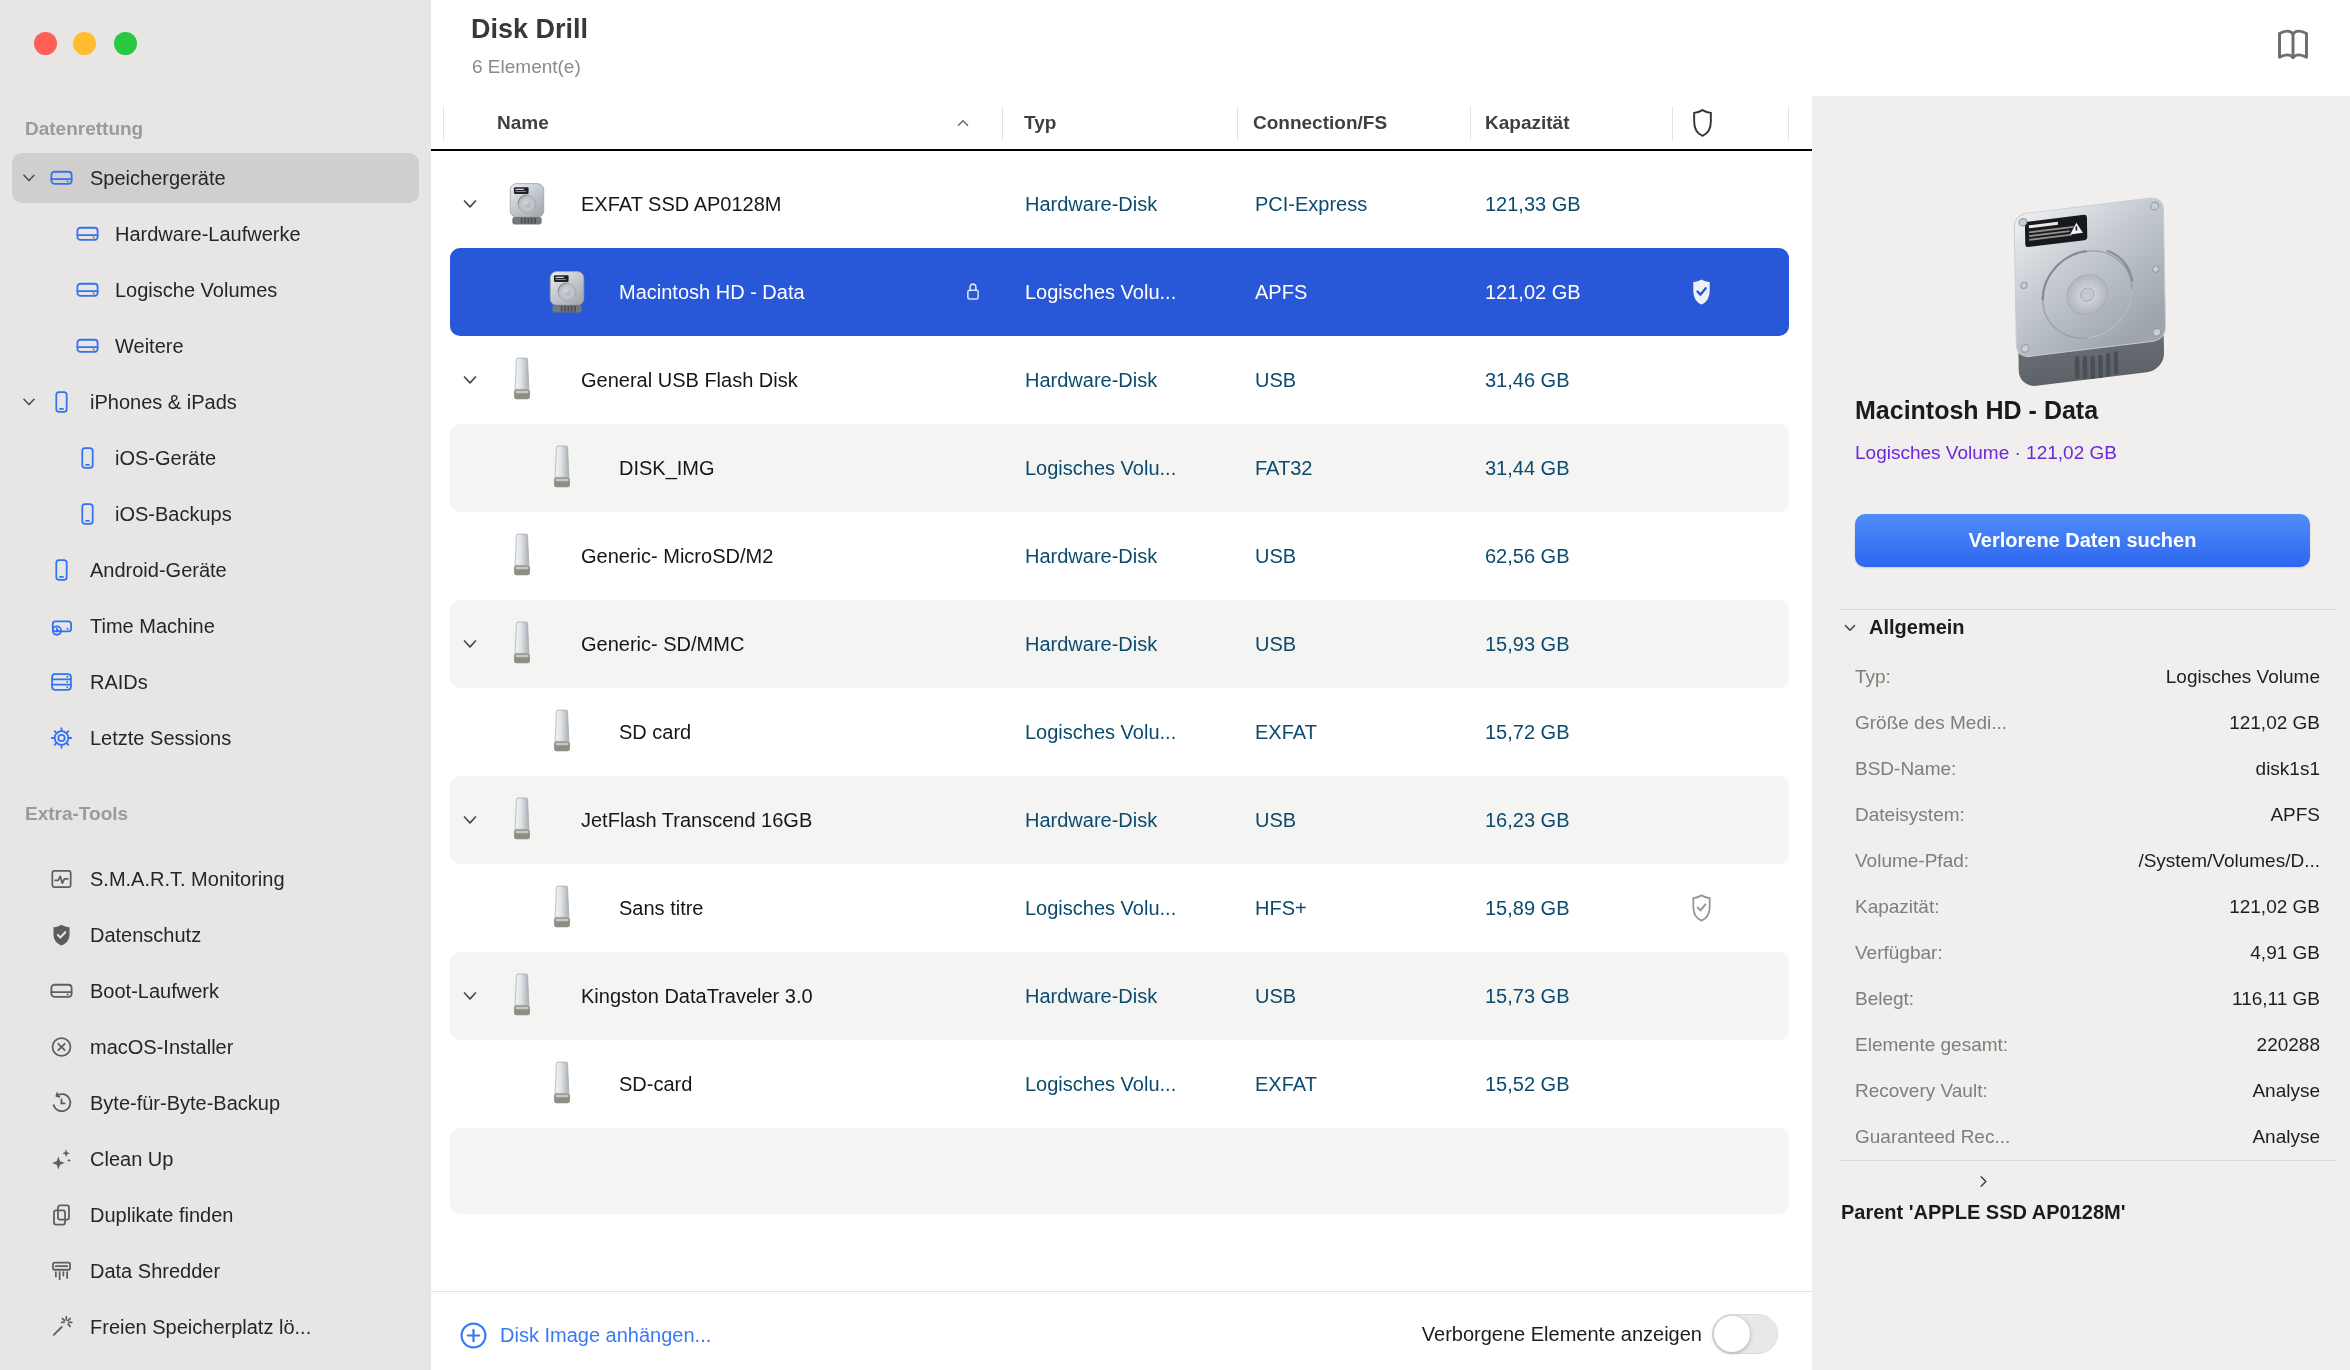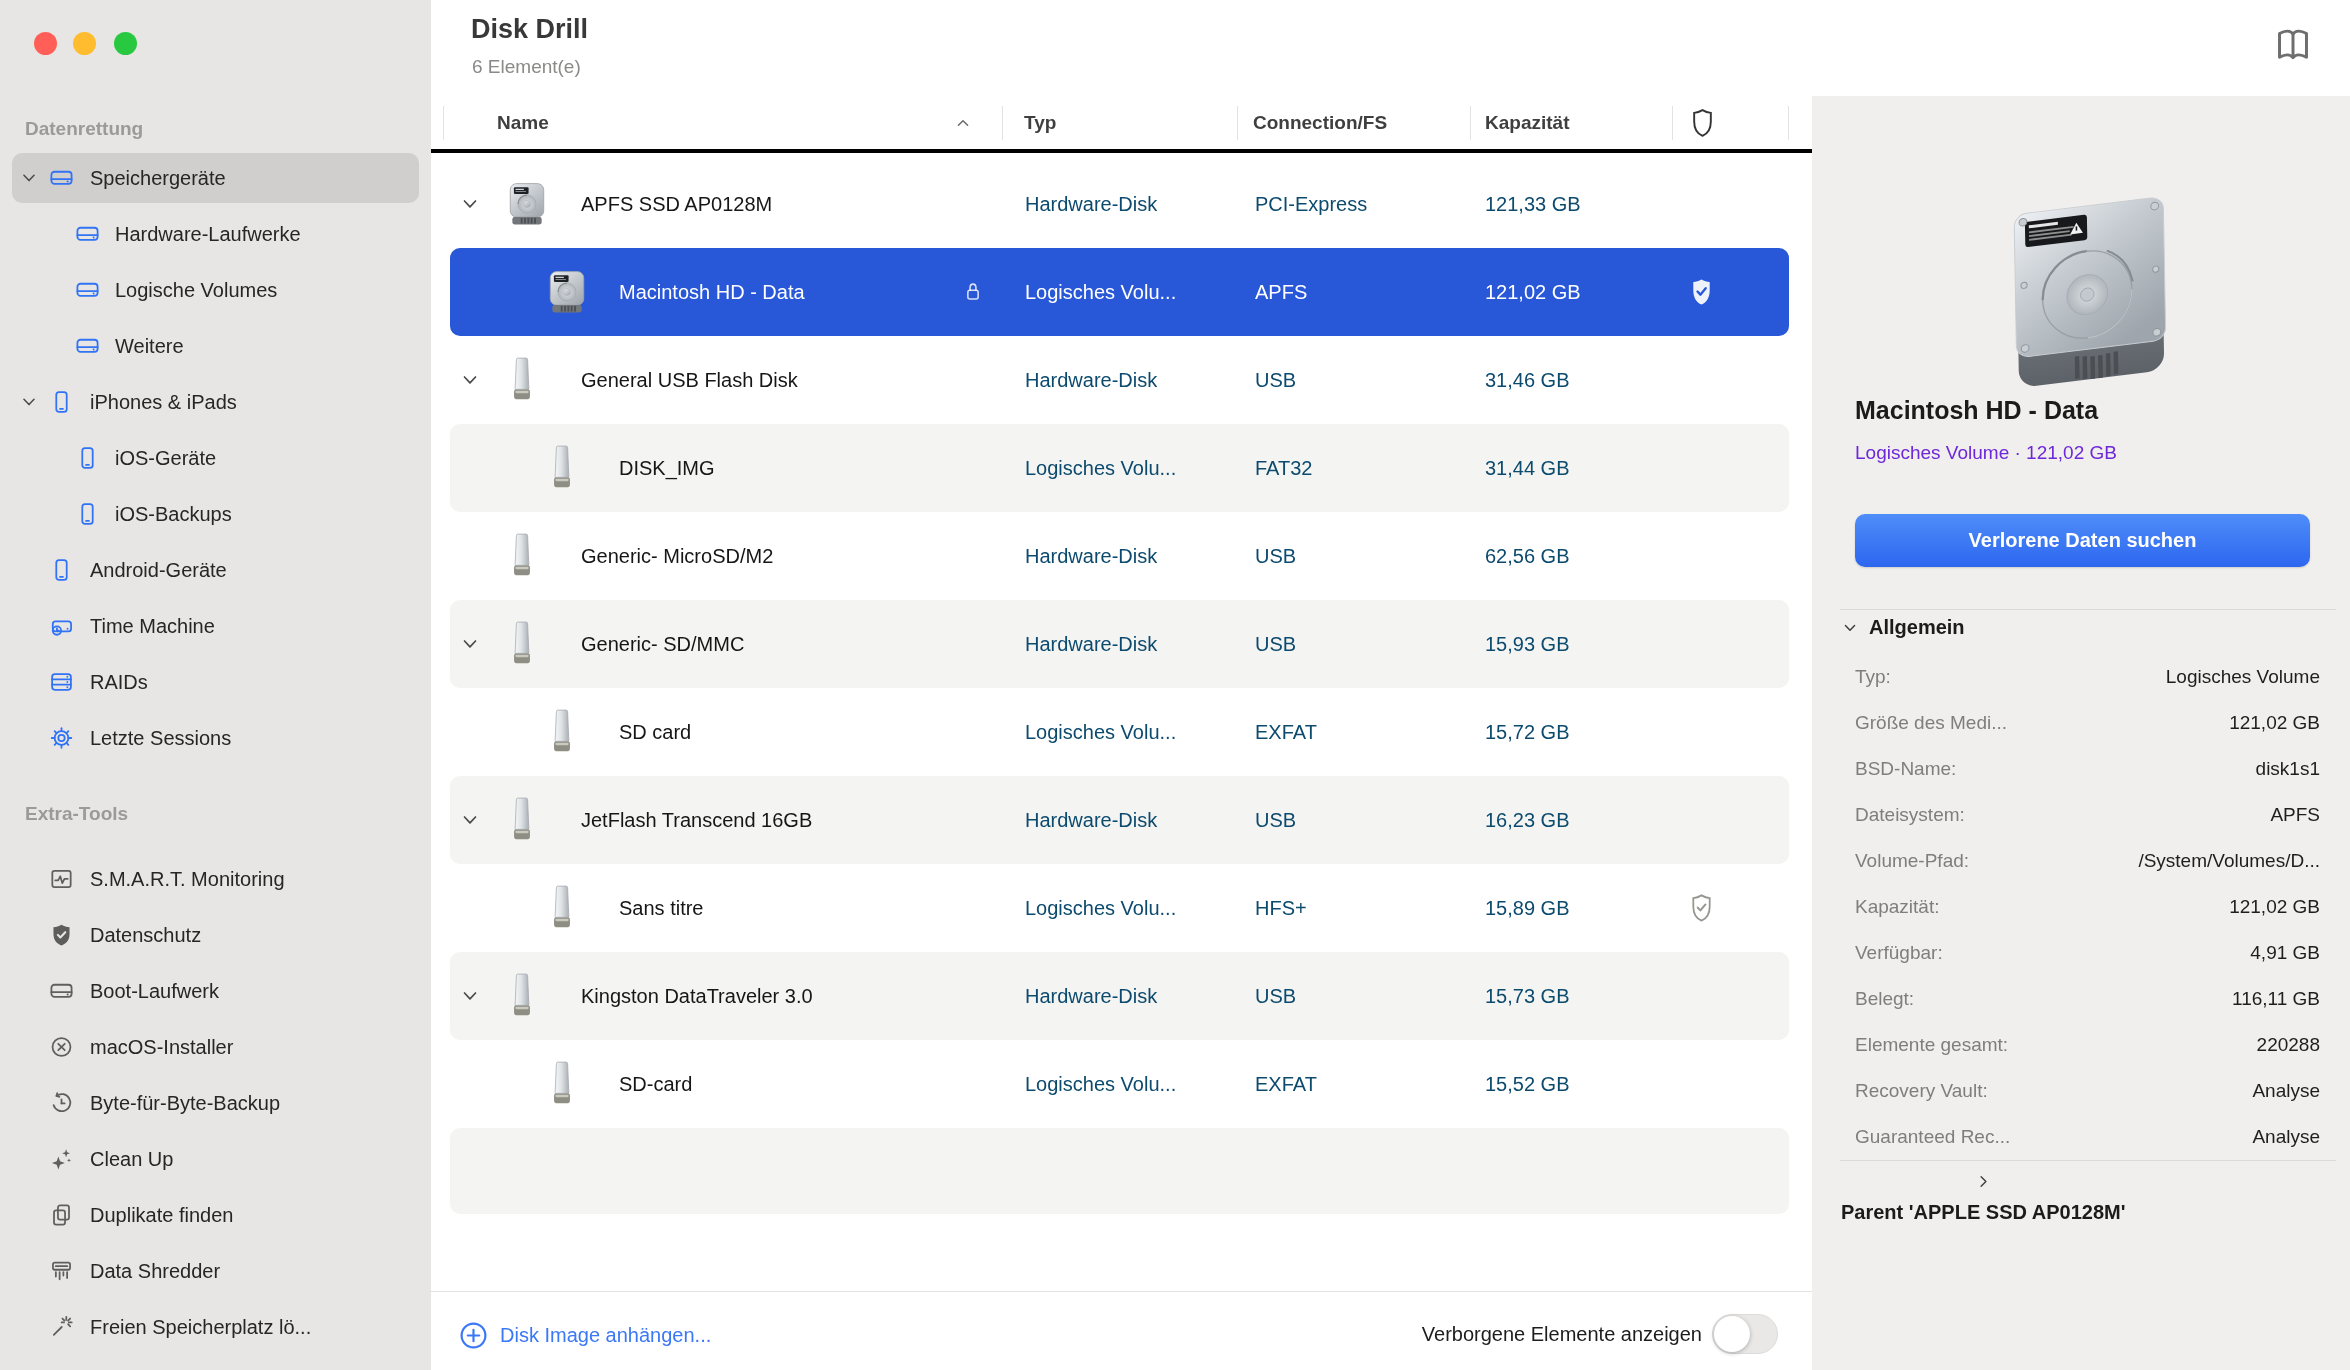--- a/index.html
+++ b/index.html
@@ -28,21 +28,21 @@
   .gray{color:#5f5f5f;}
 
   
   #header{position:absolute;left:431px;top:0;width:2062px;height:96px;background:#fff;border-bottom:1px solid #e3e2e0;}
   #title{position:absolute;left:40px;top:14px;font-size:27px;font-weight:bold;color:#383838;}
   #subtitle{position:absolute;left:41px;top:56px;font-size:19px;color:#8a8a88;}
   #book{position:absolute;left:1841px;top:24px;width:42px;height:42px;color:#6e6e6e;}
 
   
   #main{position:absolute;left:431px;top:96px;width:1381px;height:1274px;background:#fff;border-right:1px solid #d6d5d3;}
-  #thead{position:absolute;left:0;top:0;width:1381px;height:53px;border-bottom:4px solid #000000;}
+  #thead{position:absolute;left:0;top:0;width:1381px;height:53px;border-bottom:2px solid #000000;}
   .hcell{position:absolute;top:50%;transform:translateY(-50%);font-size:19px;font-weight:bold;color:#3f3f3f;white-space:nowrap;}
   .hdiv{position:absolute;top:10px;height:34px;width:1px;background:#e4e3e1;}
   #hcaret{position:absolute;left:521px;top:16px;width:22px;height:22px;color:#6d6d6d;}
   #hshield{position:absolute;left:1258px;top:11px;width:27px;height:32px;color:#333;}
 
   
   .trow{position:absolute;left:19px;width:1339px;height:88px;border-radius:10px;}
   .trow.alt{background:#f4f4f2;}
   .trow.sel{background:#2857d8;}
   .trow .chev{position:absolute;left:8px;top:50%;transform:translateY(-50%);width:24px;height:24px;color:#4a4a4a;}
@@ -423,21 +423,21 @@
       <div class="hdiv" style="left:1357px"></div>
     </div>
 
     <div class="trow lvl0" style="top:64px">
       <svg class="chev">
           <use href="#i-chevdown"></use>
         </svg>
       <svg class="dicon" width="42" height="46">
           <use href="#i-hdd"></use>
         </svg>
-      <span class="cname">APFS SSD AP0128M</span>
+      <span class="cname">EXFAT SSD AP0128M</span>
       <span class="csub ctype">Hardware-Disk</span>
       <span class="csub cfs">PCI-Express</span>
       <span class="csub ccap">121,33 GB</span>
     </div>
 
     <div class="trow lvl1 sel" style="top:152px">
       <svg class="dicon" width="42" height="46">
           <use href="#i-hdd"></use>
         </svg>
       <span class="cname">Macintosh HD - Data</span>

